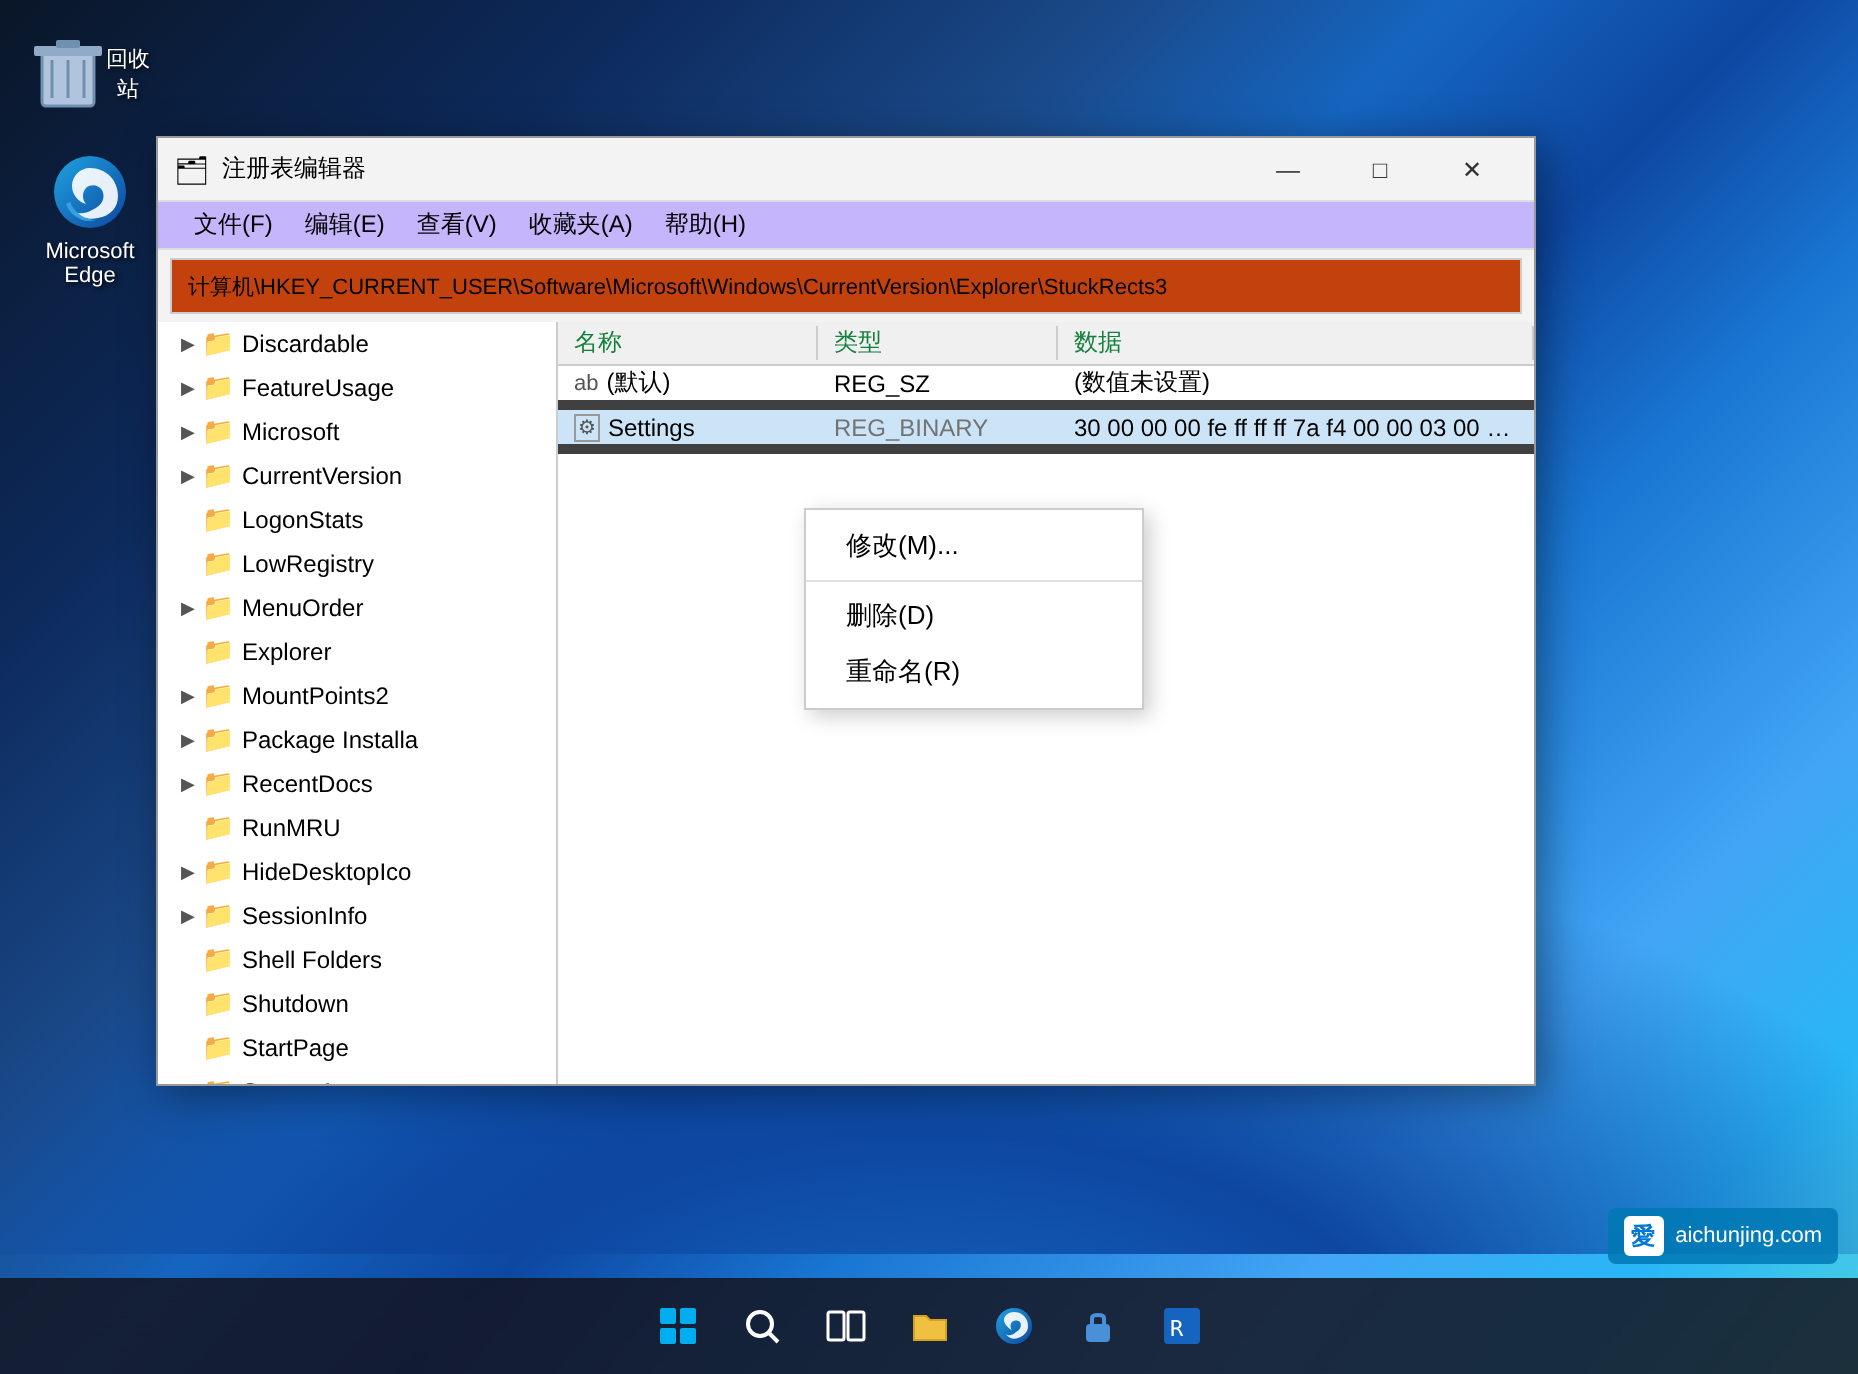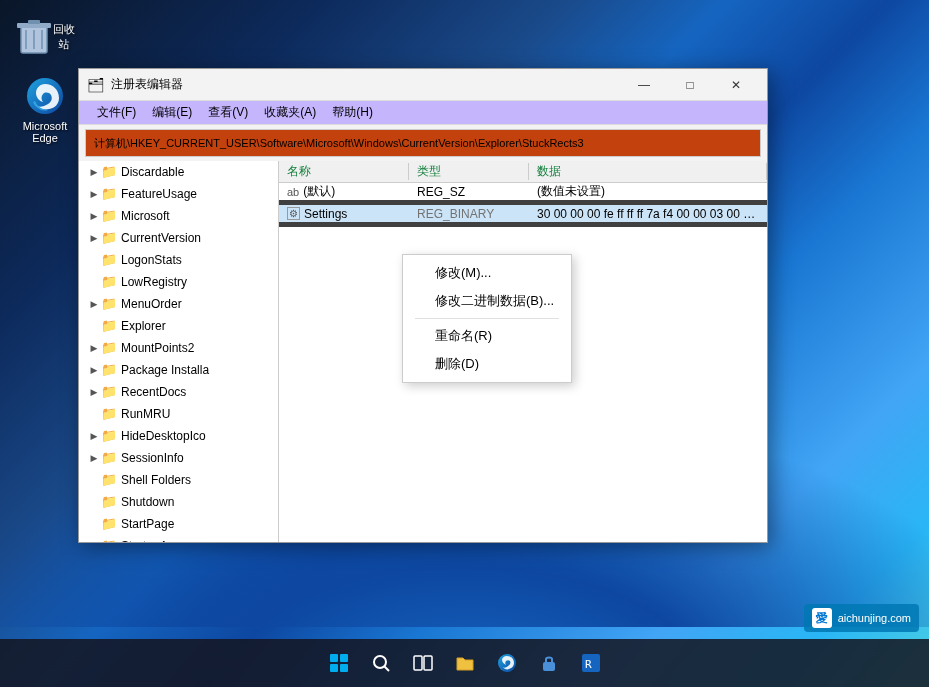--- a/index.html
+++ b/index.html
@@ -303,21 +303,21 @@
 
     
     .context-menu {
       position: absolute;
       top: 185px;
       left: 323px;
       background: #fff;
       border: 1px solid #ccc;
       box-shadow: 3px 3px 10px rgba(0,0,0,0.2);
       width: 170px;
-      padding: 4px 12px;
+      padding: 4px 0;
       z-index: 100;
       font-size: 13px;
     }
     .ctx-item {
       padding: 5px 20px;
       cursor: pointer;
       color: #000;
       white-space: nowrap;
     }
     .ctx-separator {
@@ -524,24 +524,23 @@
           <div class="value-cell value-cell-name">
             <span style="font-size:10px; color:#555; border: 1px solid #999; padding: 0 1px;">⚙</span>
             <span>Settings</span>
           </div>
           <div class="value-cell value-cell-type" style="color:#737373;">REG_BINARY</div>
           <div class="value-cell value-cell-data">30 00 00 00 fe ff ff ff 7a f4 00 00 03 00 00 00 ...</div>
         </div>
 
         <div class="context-menu">
           <div class="ctx-item">修改(M)...</div>
-          <div class="ctx-item">修改二进制数据(B)...</div>
           <div class="ctx-separator"></div>
+          <div class="ctx-item">删除(D)</div>
           <div class="ctx-item">重命名(R)</div>
-          <div class="ctx-item">删除(D)</div>
         </div>
       </div>
 
     </div>
   </div>
 
   <div class="taskbar">
 
     <div class="taskbar-icon">
       <svg width="20" height="20" viewBox="0 0 20 20">

